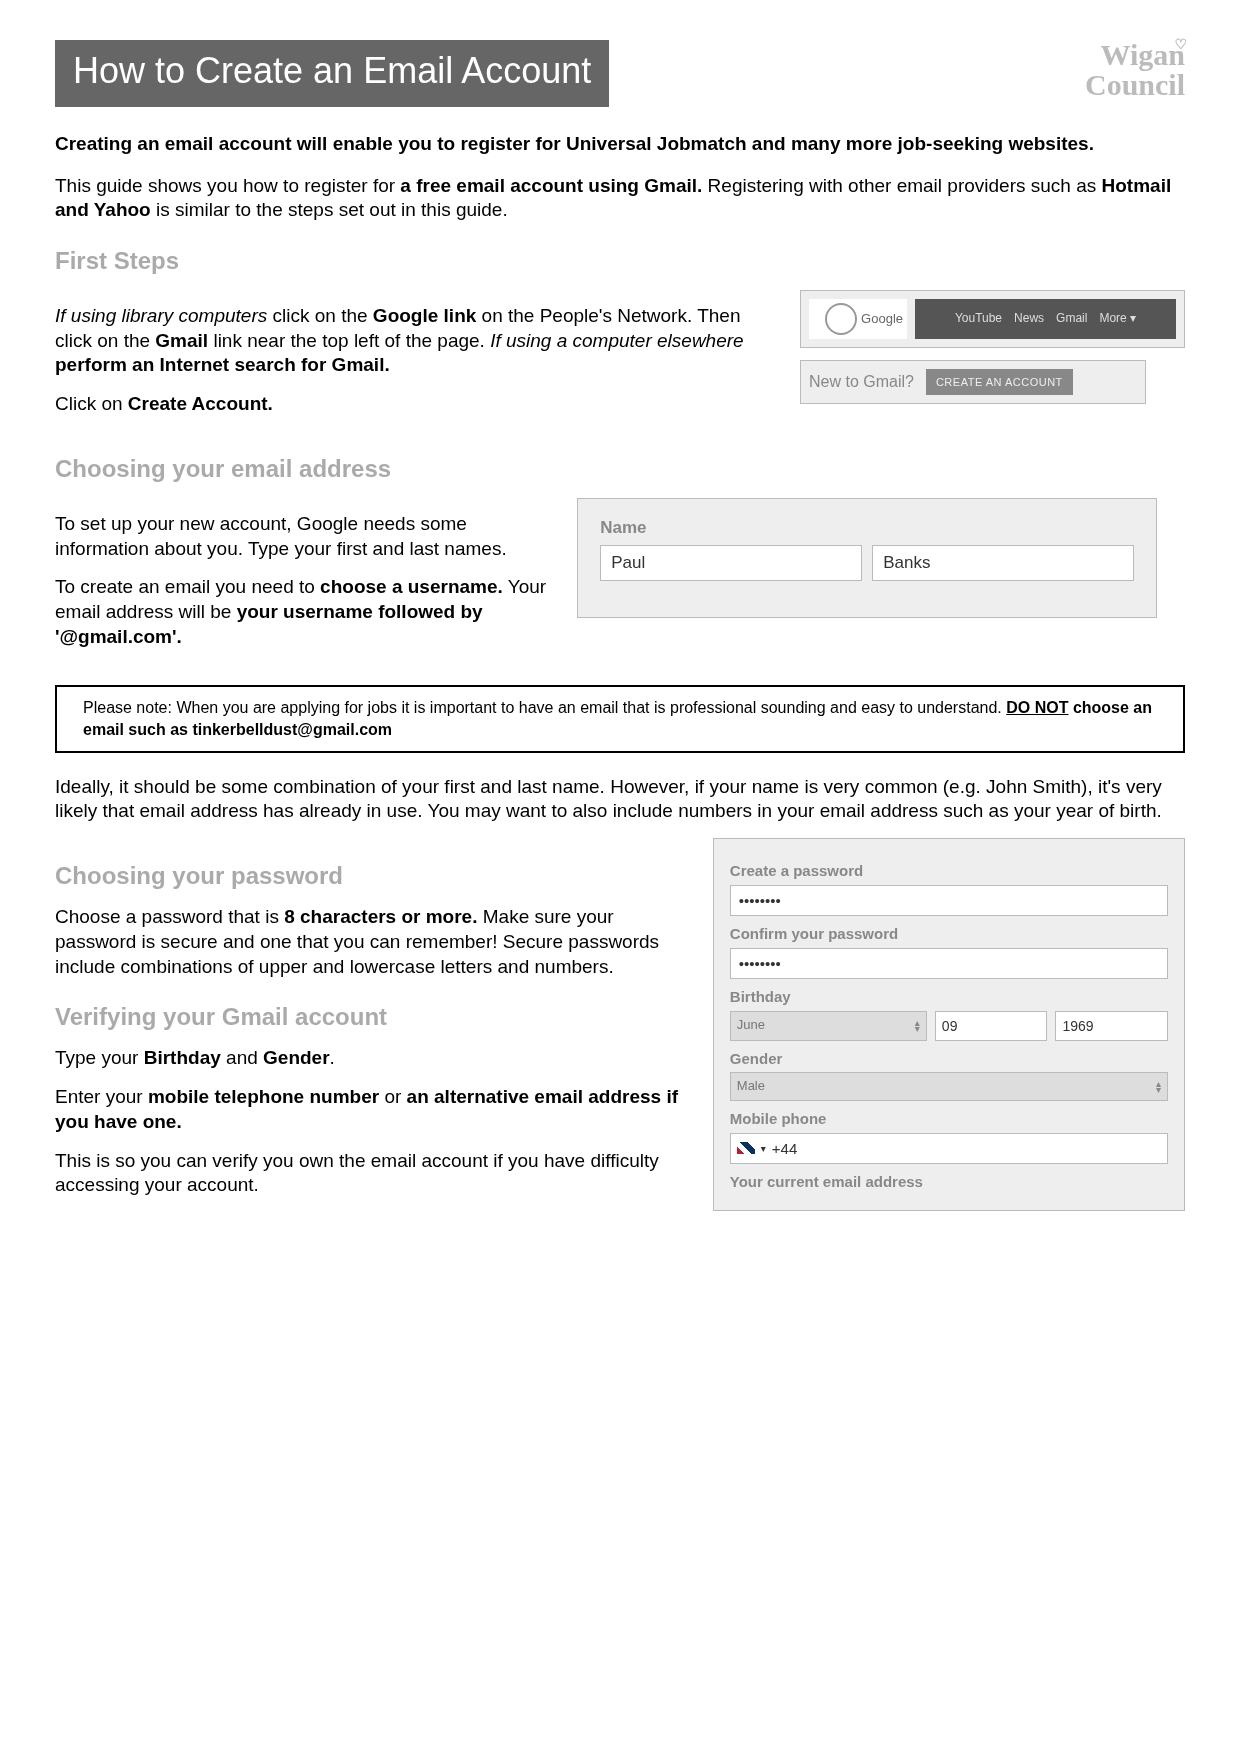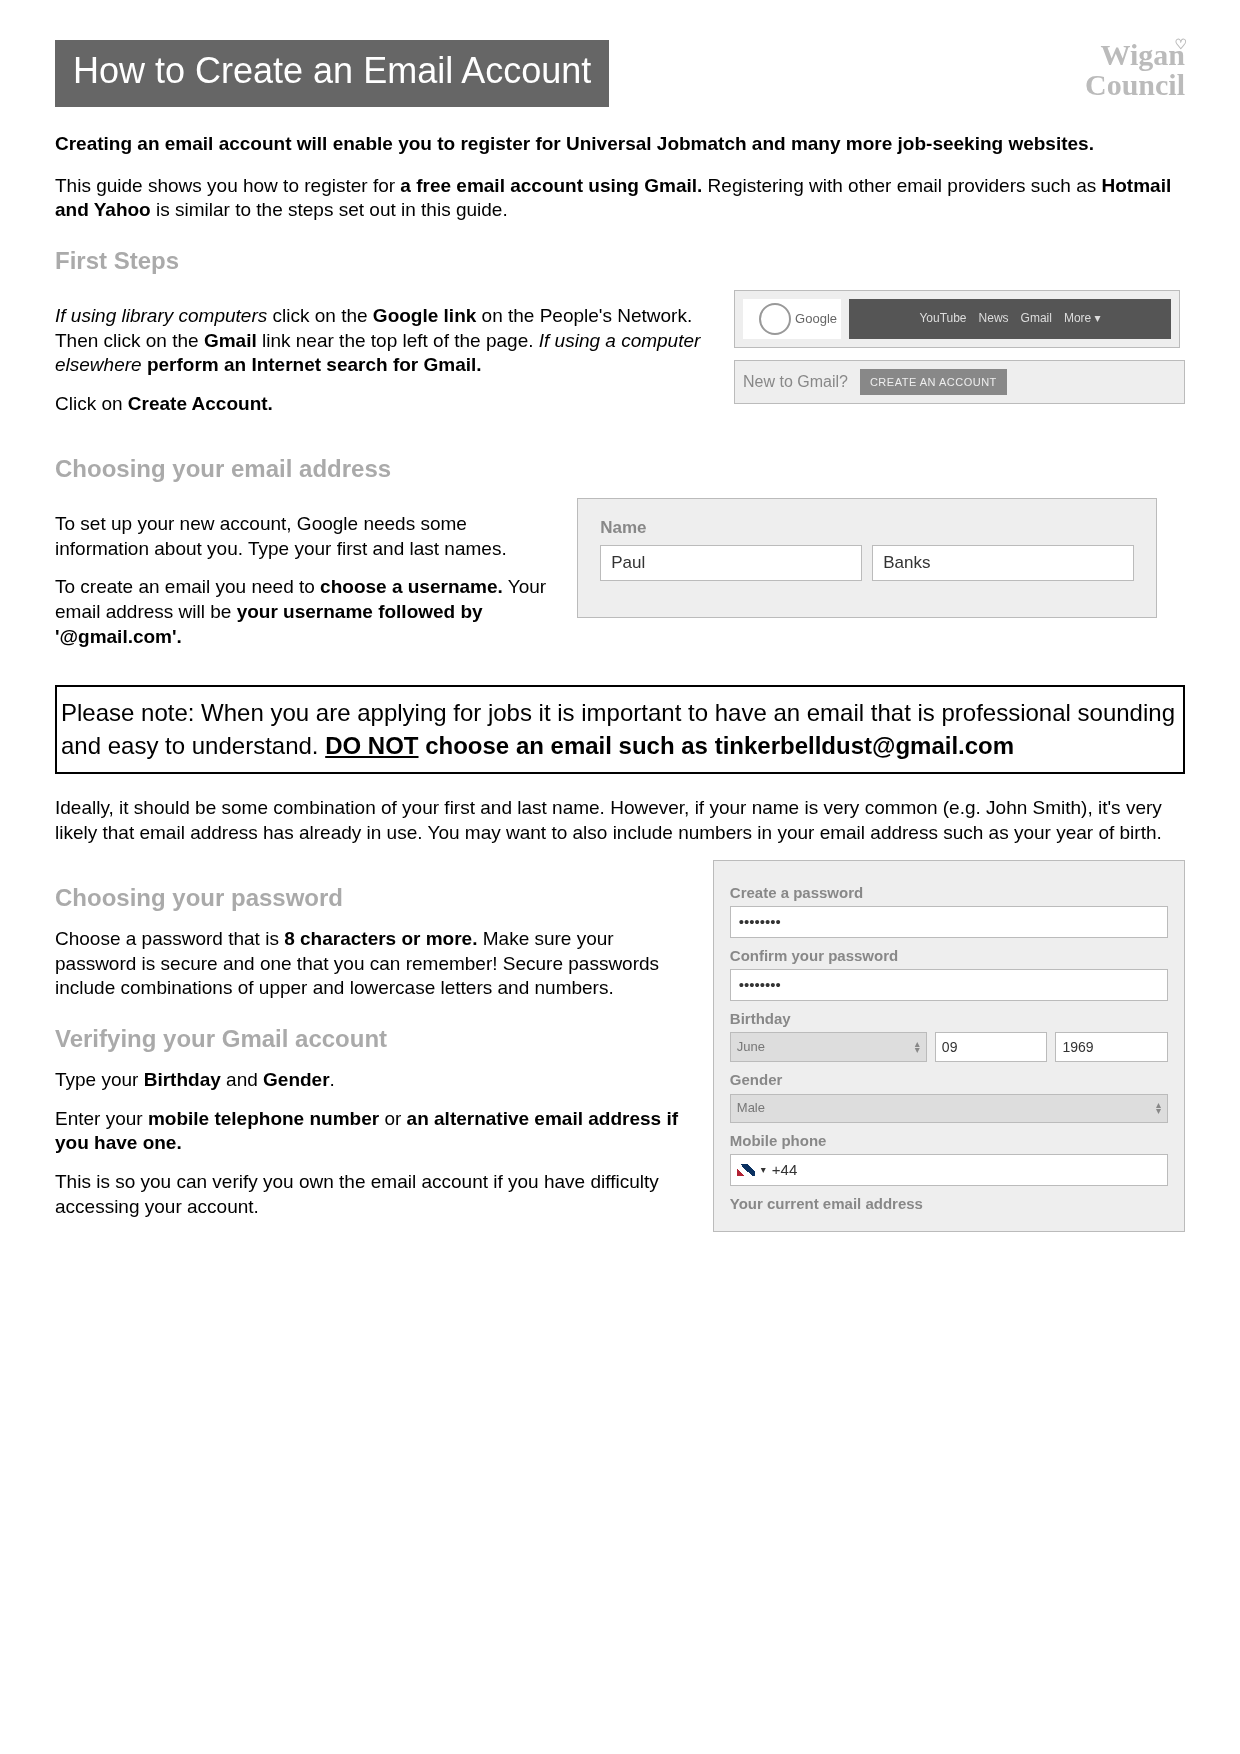--- a/index.html
+++ b/index.html
@@ -53,42 +53,42 @@
   .flex-row { display:flex; gap:25px; align-items:flex-start;}
   .flex-row .txt { flex:1; }
 
   
   .shot {
     border: 1px solid #bbb;
     background: #eee;
     padding: 8px;
     box-sizing: border-box;
   }
-  .shot-google { width:446px; display:flex; gap:8px;}
+  .shot-google { width:385px; display:flex; gap:8px;}
   .shot-google .g-left { flex:0 0 90px; background:#fff; display:flex; align-items:center; justify-content:flex-end; padding:4px 4px; font-size:13px; color:#666;}
   .shot-google .g-left .gicon { width:28px; height:28px; border:2px solid #999; border-radius:50%; margin-right:4px;}
   .shot-google .g-right { flex:1; background:#555; color:#ddd; font-size:12px; display:flex; align-items:center; justify-content:center; gap:12px; padding:6px 4px;}
 
-  .shot-new { width:451px; margin-top:12px; display:flex; align-items:center; gap:12px;}
+  .shot-new { width:346px; margin-top:12px; display:flex; align-items:center; gap:12px;}
   .shot-new .nt { color:#888; font-size:16px;}
   .shot-new .btn { background:#888; color:#eee; font-size:11px; padding:6px 10px; letter-spacing:0.5px;}
 
   .shot-name { width:580px; padding:18px 22px;}
   .shot-name .lbl { color:#888; font-weight:bold; font-size:17px; margin-bottom:6px;}
   .shot-name .fields { display:flex; gap:10px; margin-bottom:18px;}
   .shot-name .fld { flex:1; background:#fff; border:1px solid #bbb; padding:6px 10px; font-size:17px; color:#333;}
   .shot-name .userrow { position:relative;}
   .shot-name .ufld { background:#fff; border:1px solid #bbb; padding:6px 10px; font-size:17px; color:#333; display:flex; justify-content:space-between;}
   .shot-name .suf { color:#bbb;}
   .shot-name .circle { position:absolute; left:-4px; top:-6px; width:160px; height:34px; border:2px solid #888; border-radius:50%; pointer-events:none;}
 
   .note-box {
     border: 2px solid #000;
-    padding: 10px 4px;
-    font-size: 24px;
+    padding: 10px 26px;
+    font-size: 16px;
     margin: 22px 0;
     line-height:1.35;
   }
   .note-box .u { text-decoration: underline; font-weight:bold;}
 
   .shot-pw { width:506px; padding:14px 16px; font-size:15px;}
   .shot-pw .lbl { color:#888; font-weight:bold; margin:8px 0 4px 0;}
   .shot-pw .fld { background:#fff; border:1px solid #bbb; padding:5px 8px; color:#333;}
   .shot-pw .brow { display:flex; gap:8px;}
   .shot-pw .brow .sel { flex:1.3; background:#ddd; border:1px solid #bbb; padding:5px 6px; color:#777; display:flex; justify-content:space-between; align-items:center; font-size:13px;}

